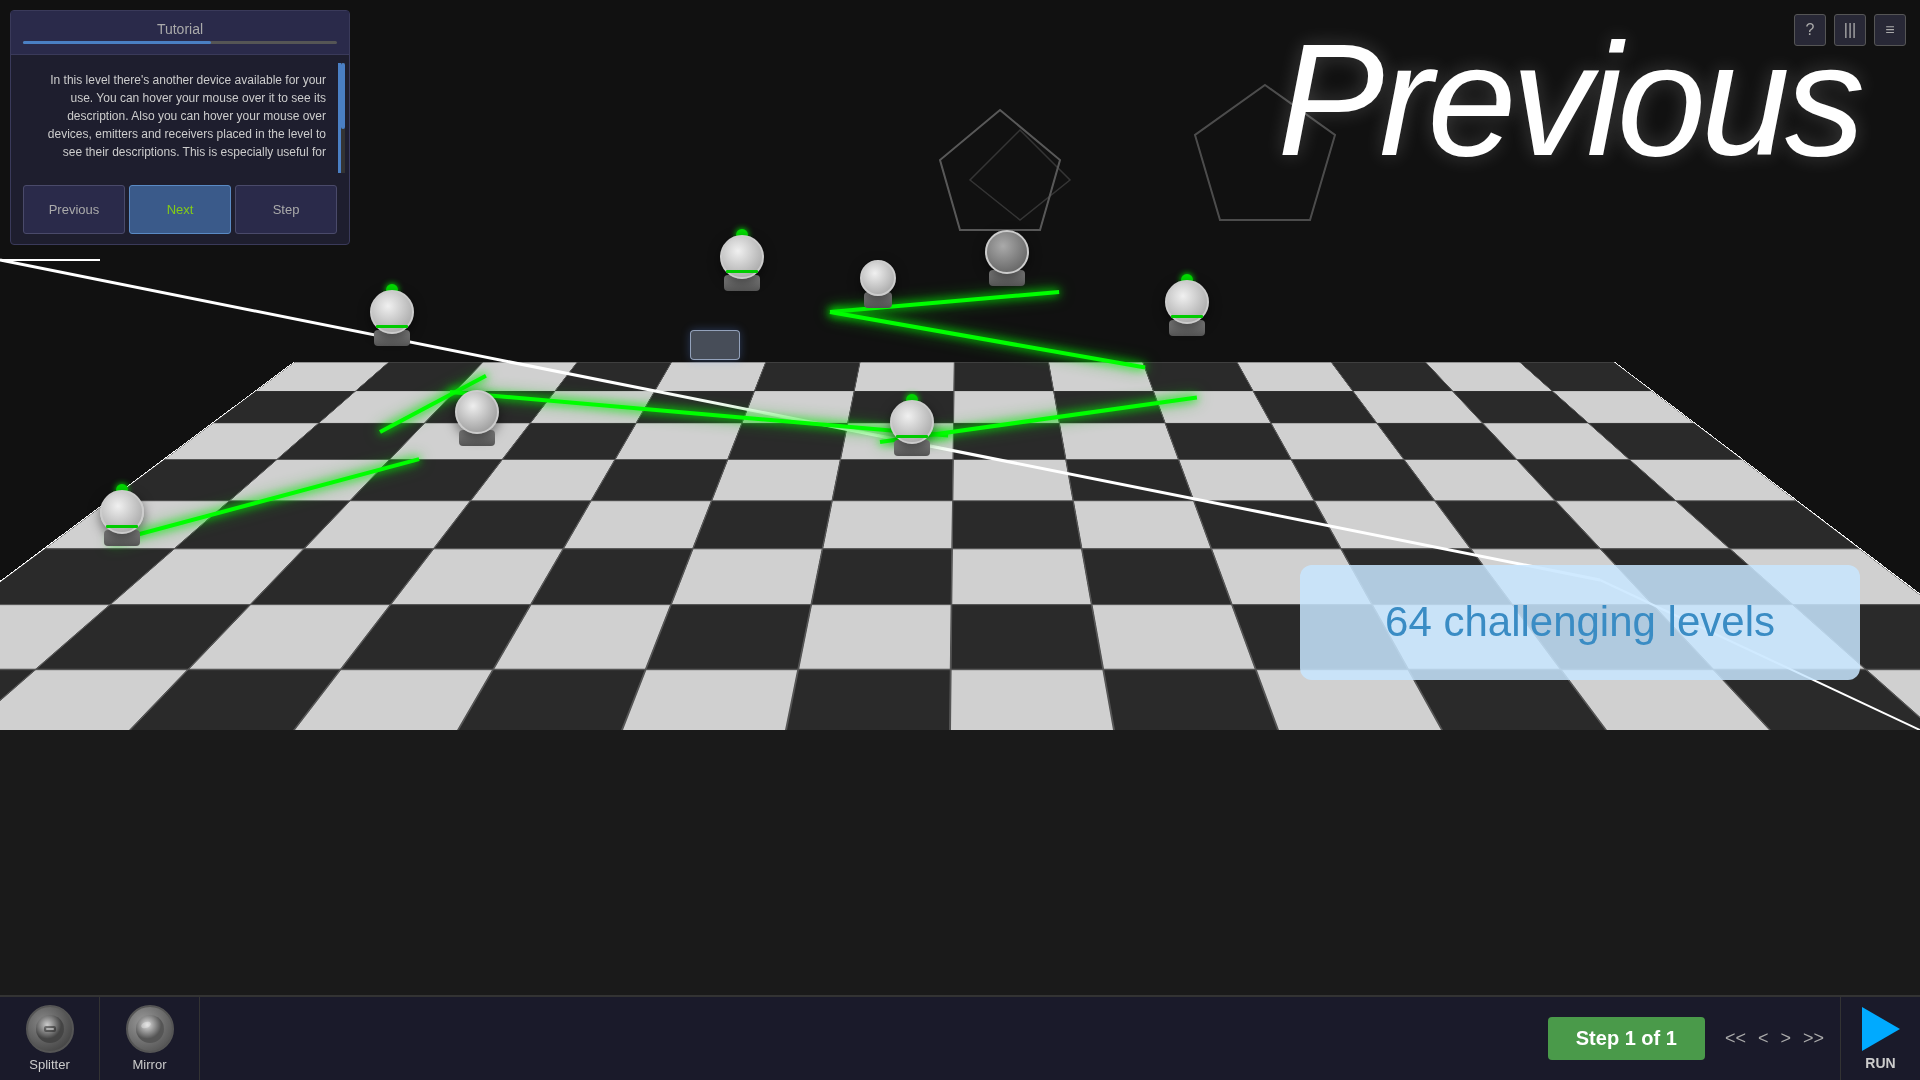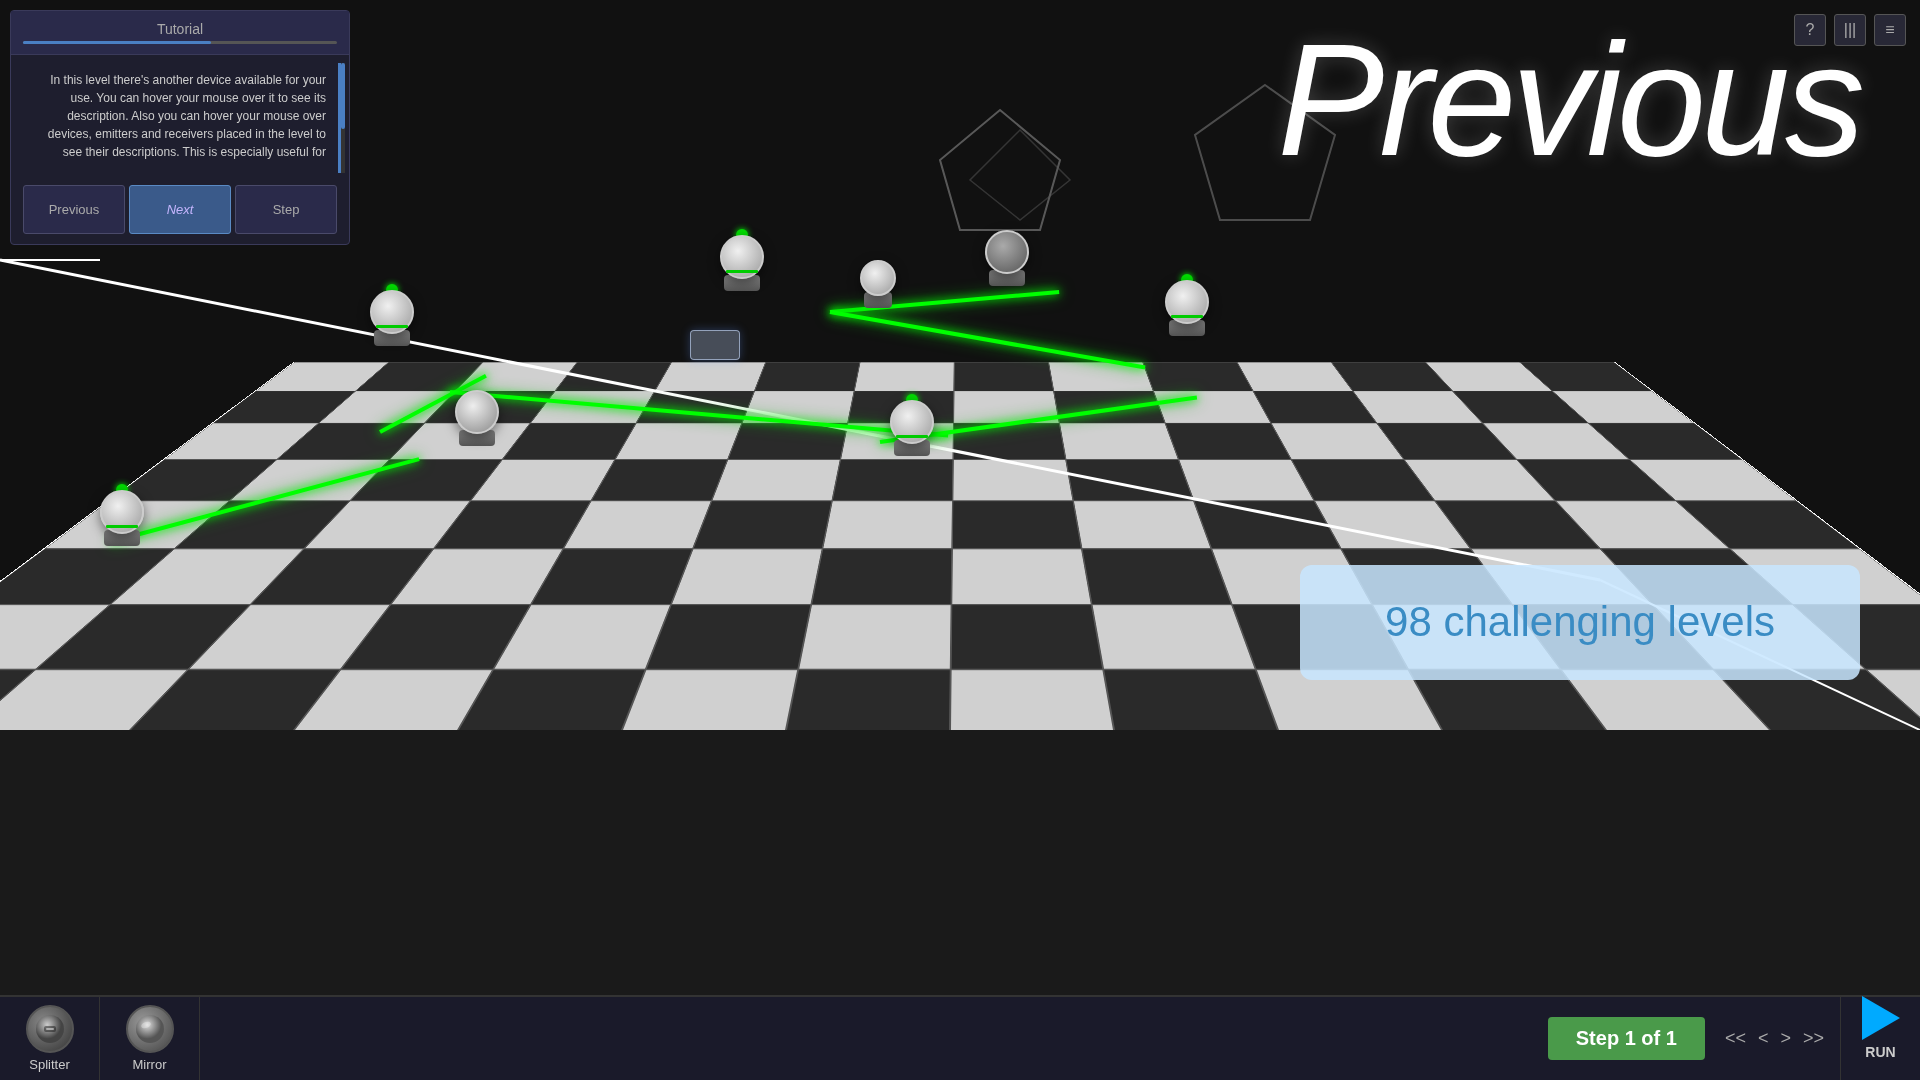--- a/index.html
+++ b/index.html
@@ -166,23 +166,22 @@
       border: 1px solid #4a4a6a;
       background: #2a2a4a;
       color: #aaa;
       font-size: 13px;
       cursor: pointer;
       border-radius: 3px;
       text-align: center;
     }
     .tutorial-btn.active {
       background: #3a5a8a;
-      color: #c4b5fd;
+      color: #84cc16;
       border-color: #5a8ac4;
-      font-style: italic;
     }
 
     
     #top-right-icons {
       position: absolute;
       top: 14px;
       right: 14px;
       display: flex;
       gap: 8px;
       z-index: 200;
@@ -282,20 +281,21 @@
       font-size: 18px;
       cursor: pointer;
       padding: 4px;
     }
 
     
     #run-button-area {
       display: flex;
       flex-direction: column;
       align-items: center;
+      justify-content: center;
       width: 80px;
       height: 85px;
       cursor: pointer;
       border-left: 1px solid #333;
     }
 
     #run-triangle {
       width: 0;
       height: 0;
       border-top: 22px solid transparent;
@@ -607,21 +607,21 @@
     <div class="robot-body">
       <div class="robot-stripe"></div>
     </div>
     <div class="robot-base"></div>
   </div>
 
   <div id="title-splitting">Previous</div>
 
   <div id="promo-box">
     <div id="promo-text">
-      <span>98 challenging levels</span><br>
+      <span>64 challenging levels</span><br>
     </div>
   </div>
 
 </div>
 
 <div id="tutorial-dialog">
   <div id="tutorial-title-bar">
     <div style="width:100%;">
       <div id="tutorial-title-text">Tutorial</div>
       <div id="tutorial-title-bar-progress">

